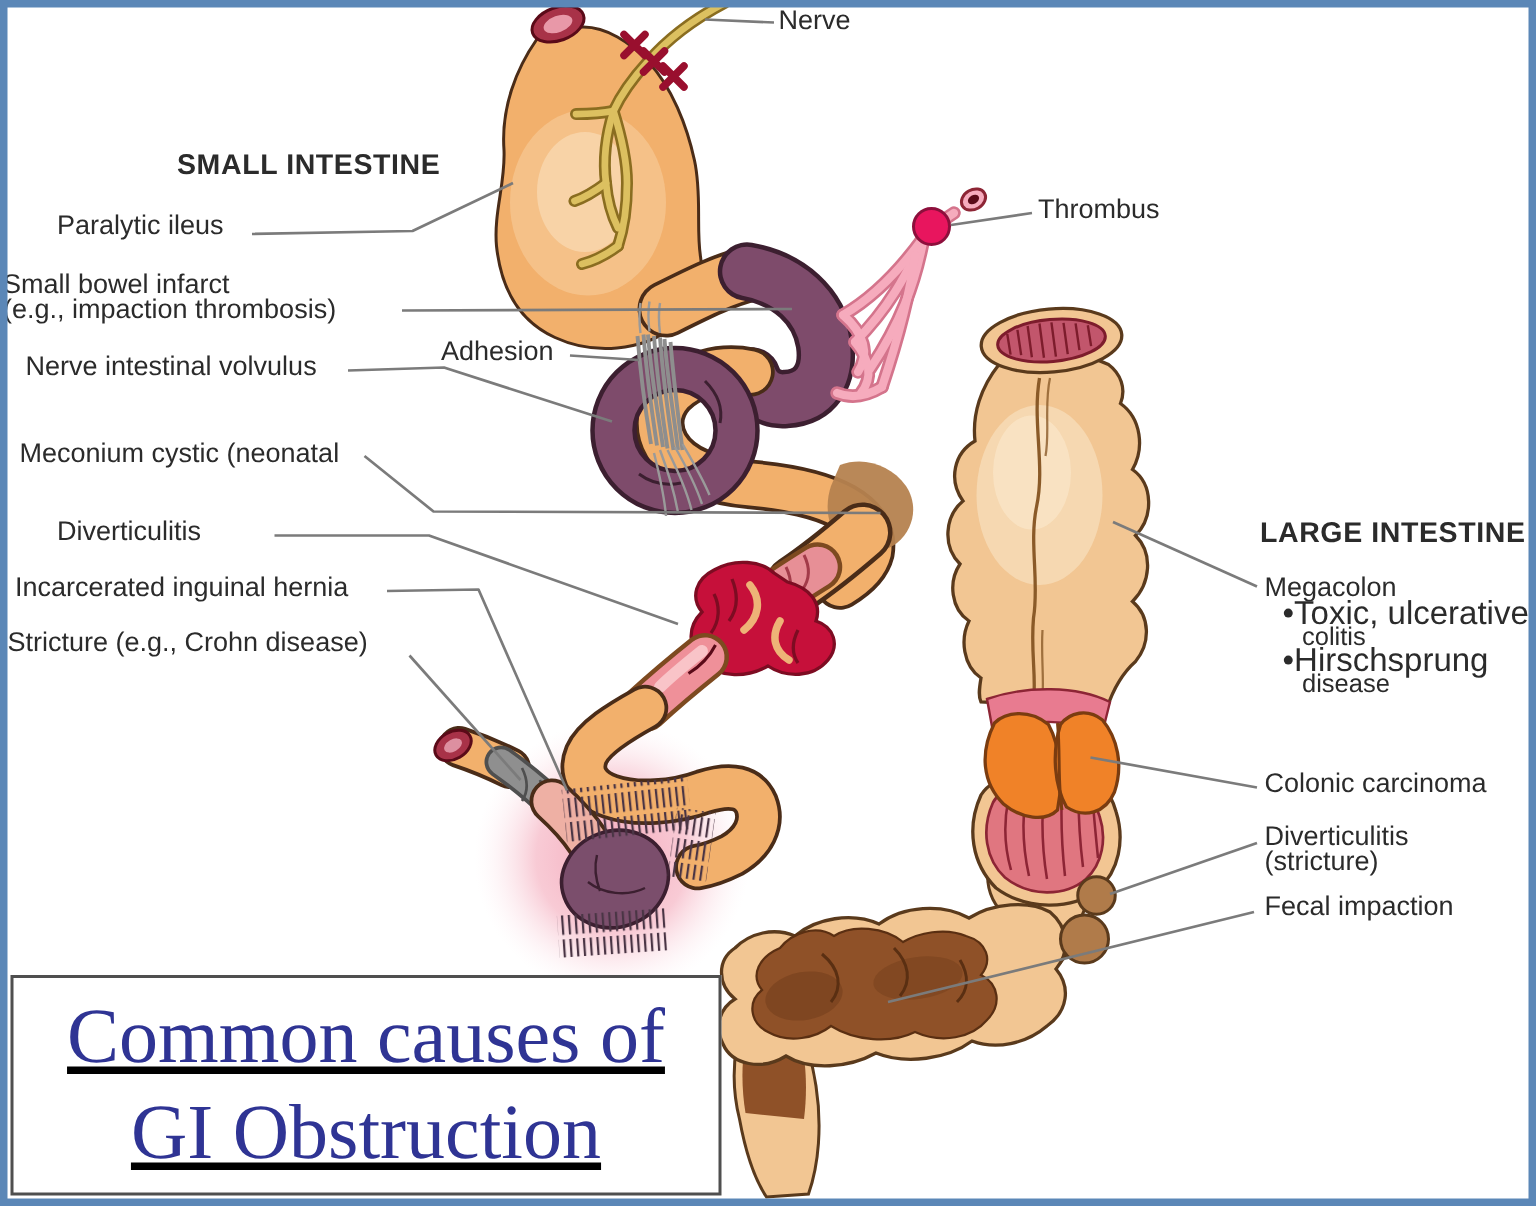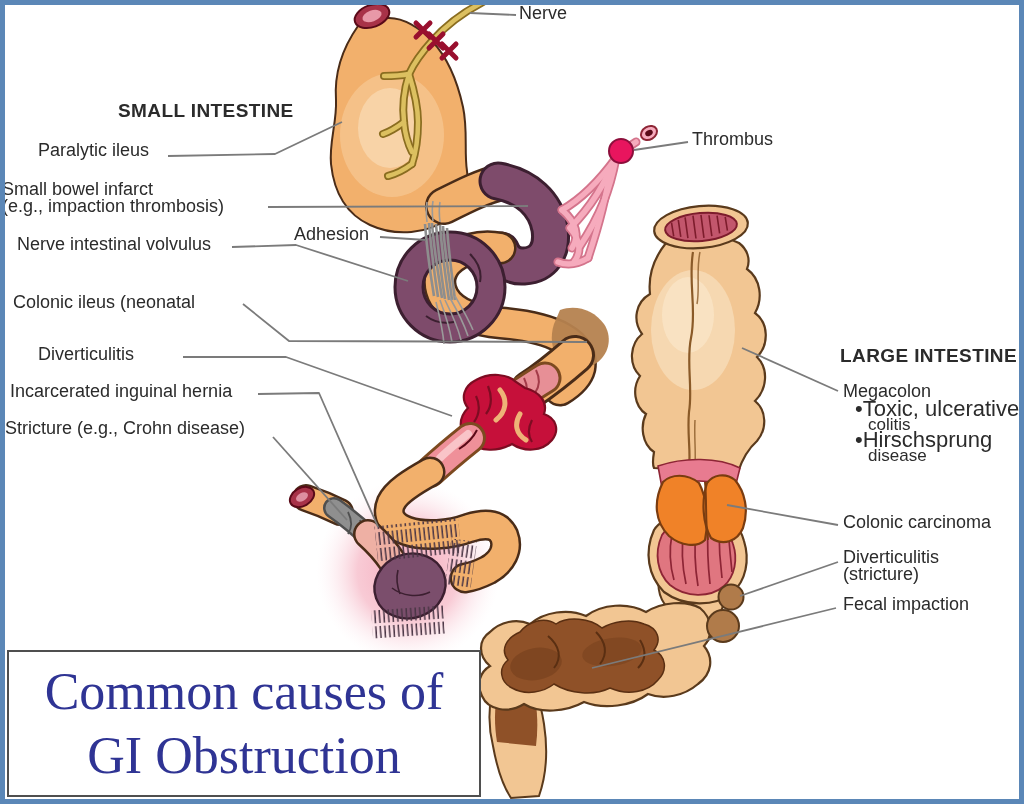--- a/index.html
+++ b/index.html
@@ -23,21 +23,21 @@
   #lbl-meconium{left:13px;top:294px;}
   #lbl-intussusception{left:38px;top:346px;}
   #lbl-hernia{left:10px;top:383px;}
   #lbl-stricture{left:5px;top:420px;}
   #lbl-large-intestine{left:840px;top:347px;}
   #lbl-megacolon{left:843px;top:382px;}
   #lbl-carcinoma{left:843px;top:514px;}
   #lbl-diverticulitis{left:843px;top:549px;}
   #lbl-fecal{left:843px;top:596px;}
   #title-box{position:absolute;left:7px;top:650px;width:474px;height:147px;background:#ffffff;
-             border:2px solid #4f4f4f;box-sizing:border-box;text-align:center;z-index:20;}
+             border:2px solid #4f4f4f;box-sizing:border-box;text-align:center;z-index:20;text-decoration:underline;}
   .title-line{font-family:"Liberation Serif",serif;font-size:52px;line-height:64px;color:#2f3494;}
   #title-box .title-line:first-child{margin-top:8px;}
 </style>
 </head>
 <body>
 
 <div id="stage">
 
   <svg id="art" width="1024" height="804" viewBox="0 0 1024 804">
     <defs>
@@ -259,21 +259,21 @@
   <div class="lbl" id="lbl-paralytic">Paralytic ileus</div>
   <div class="lbl" id="lbl-infarct">
     <span class="ln">Small bowel infarct</span>
     <span class="ln">(e.g., impaction thrombosis)</span>
   </div>
   <div class="lbl" id="lbl-volvulus">Nerve intestinal volvulus</div>
   <div class="lbl" id="lbl-adhesion">Adhesion</div>
   <div class="lbl" id="lbl-nerve">Nerve</div>
   <div class="lbl" id="lbl-thrombus">Thrombus</div>
   <div class="lbl" id="lbl-meconium">
-    <span class="ln">Colonic ileus (neonatal</span>
+    <span class="ln">Meconium cystic (neonatal</span>
   </div>
   <div class="lbl" id="lbl-intussusception">Diverticulitis</div>
   <div class="lbl" id="lbl-hernia">Incarcerated inguinal hernia</div>
   <div class="lbl" id="lbl-stricture">Stricture (e.g., Crohn disease)</div>
   <div class="lbl hdr" id="lbl-large-intestine">LARGE INTESTINE</div>
   <div class="lbl" id="lbl-megacolon">
     <span class="ln mg">Megacolon</span>
     <span class="ln b1">•Toxic, ulcerative</span>
     <span class="ln b2">colitis</span>
     <span class="ln b1">•Hirschsprung</span>

